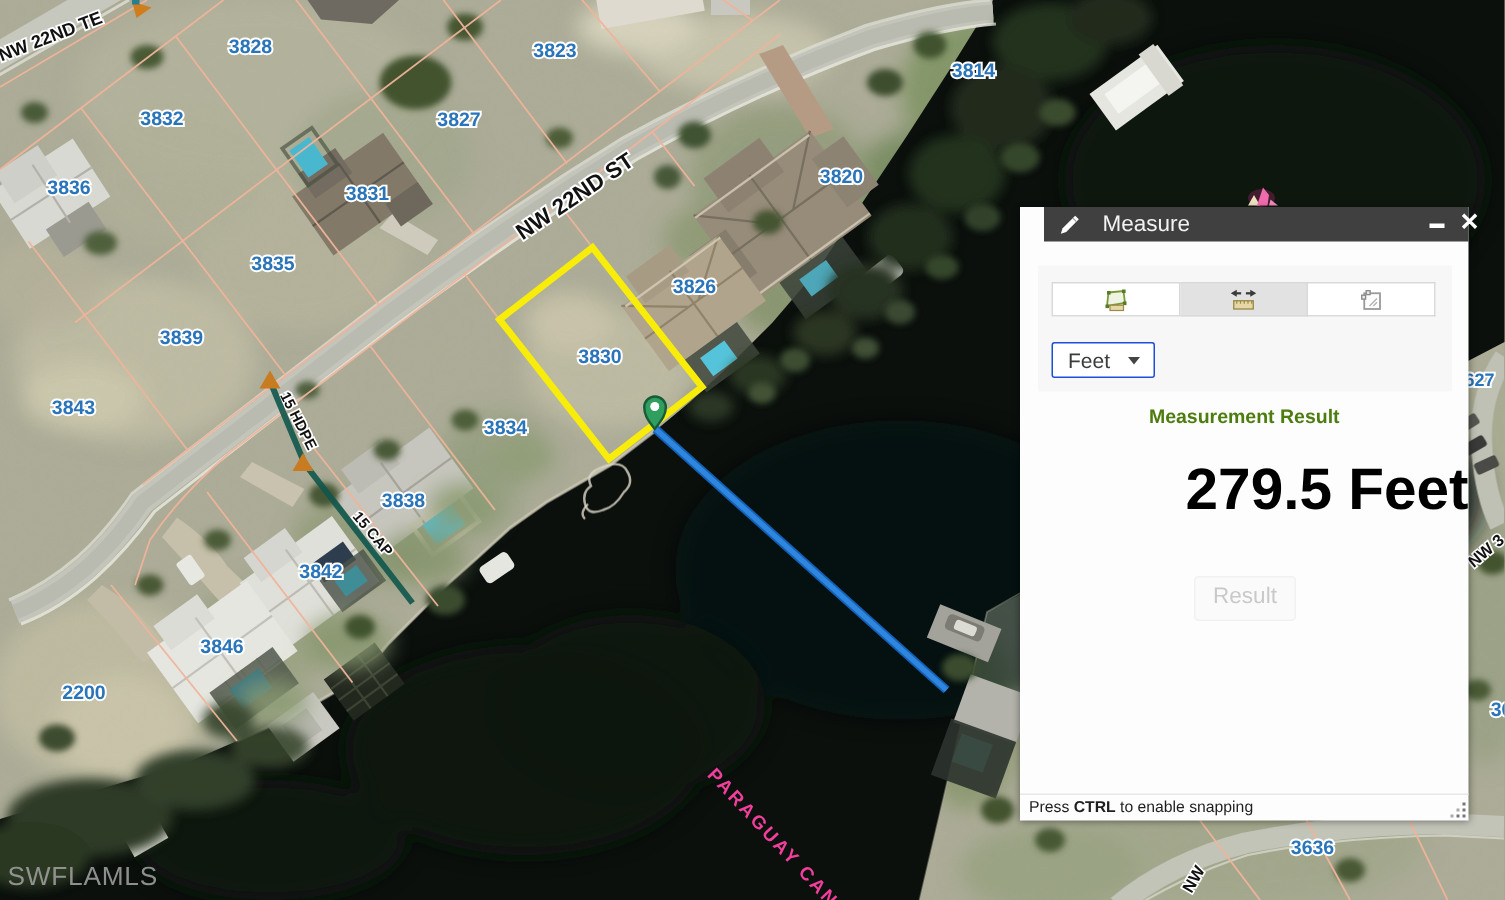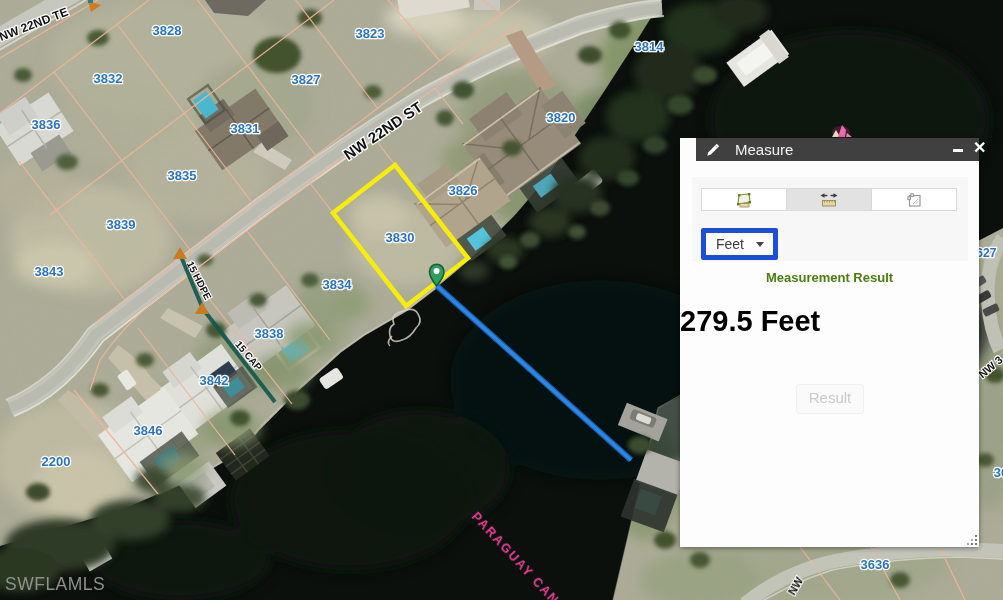--- a/index.html
+++ b/index.html
@@ -8,24 +8,24 @@
 #panel{position:absolute;left:680px;top:138px;width:299px;height:409px;background:#fdfdfd;box-shadow:0 1px 5px rgba(0,0,0,0.45);font-family:"Liberation Sans",sans-serif;}
 #ptitle{position:absolute;left:0;top:0;right:0;height:23px;background:#404040;color:#fff;margin-left:16px;}
 #ptxt{position:absolute;left:39px;top:3px;font-size:15px;color:#f2f2f2;}
 #pmin{position:absolute;left:257px;top:11px;width:10px;height:3px;background:#fff;}
 #pclose{position:absolute;left:277px;top:0px;font-size:16px;font-weight:bold;color:#fff;}
 #gsec{position:absolute;left:12px;top:39px;width:276px;height:84px;background:#f7f7f7;}
 #tabs{position:absolute;left:9px;top:11px;width:256px;height:23px;display:flex;}
 .tab{flex:1;border:1px solid #d9d9d9;background:#fff;display:flex;align-items:center;justify-content:center;}
 .tab+.tab{border-left:none;}
 .tabsel{background:#e2e2e2;}
-#dd{position:absolute;left:9px;top:51px;width:57px;height:22px;border:5px solid #1d4ed8;border-radius:2px;background:#fff;font-size:14px;color:#3c3c3c;line-height:22px;padding-left:10px;}
+#dd{position:absolute;left:9px;top:51px;width:57px;height:22px;border:1px solid #1d4ed8;border-radius:2px;background:#fff;font-size:14px;color:#3c3c3c;line-height:22px;padding-left:10px;}
 #ddc{position:absolute;right:9px;top:9px;width:0;height:0;border-left:4px solid transparent;border-right:4px solid transparent;border-top:5px solid #444;}
 #mres{position:absolute;left:0;right:0;top:132px;text-align:center;font-size:13px;font-weight:bold;color:#4d7c0f;}
-#bignum{position:absolute;left:0;right:0;top:167px;text-align:left;font-size:29px;font-weight:bold;color:#000;}
+#bignum{position:absolute;left:0;right:0;top:167px;text-align:right;font-size:39px;font-weight:bold;color:#000;}
 #clearb{position:absolute;left:116px;top:246px;width:66px;height:28px;background:#fafafa;border:1px solid #f1f1f1;border-radius:3px;color:#c9c9c9;font-size:15px;text-align:center;line-height:26px;}
 #status{position:absolute;left:0;right:0;top:391px;height:18px;border-top:1px solid #e8e8e8;font-size:10.5px;color:#1f1f1f;line-height:17px;padding-left:6px;}
 </style>
 </head>
 <body>
 <div id="stage">
 
 <svg id="map" width="1003" height="600" viewBox="0 0 1003 600">
 <defs>
 <filter id="b2" x="-40%" y="-40%" width="180%" height="180%">
@@ -478,20 +478,21 @@
 
     <div id="dd">Feet<div id="ddc"></div></div>
   </div>
 
   <div id="mres">Measurement Result</div>
 
   <div id="bignum">279.5 Feet</div>
 
   <div id="clearb">Result</div>
 
+  <div id="status">Press <b>CTRL</b> to enable snapping</div>
 
   <svg style="position:absolute;right:1px;bottom:1px" width="12" height="12" viewBox="0 0 12 12">
         <g fill="#777">
           <rect x="9" y="1" width="2" height="2"></rect>
           <rect x="9" y="5" width="2" height="2"></rect>
           <rect x="9" y="9" width="2" height="2"></rect>
           <rect x="5" y="5" width="2" height="2" fill="#aaa"></rect>
           <rect x="5" y="9" width="2" height="2"></rect>
           <rect x="1" y="9" width="2" height="2" fill="#aaa"></rect>
         </g>

